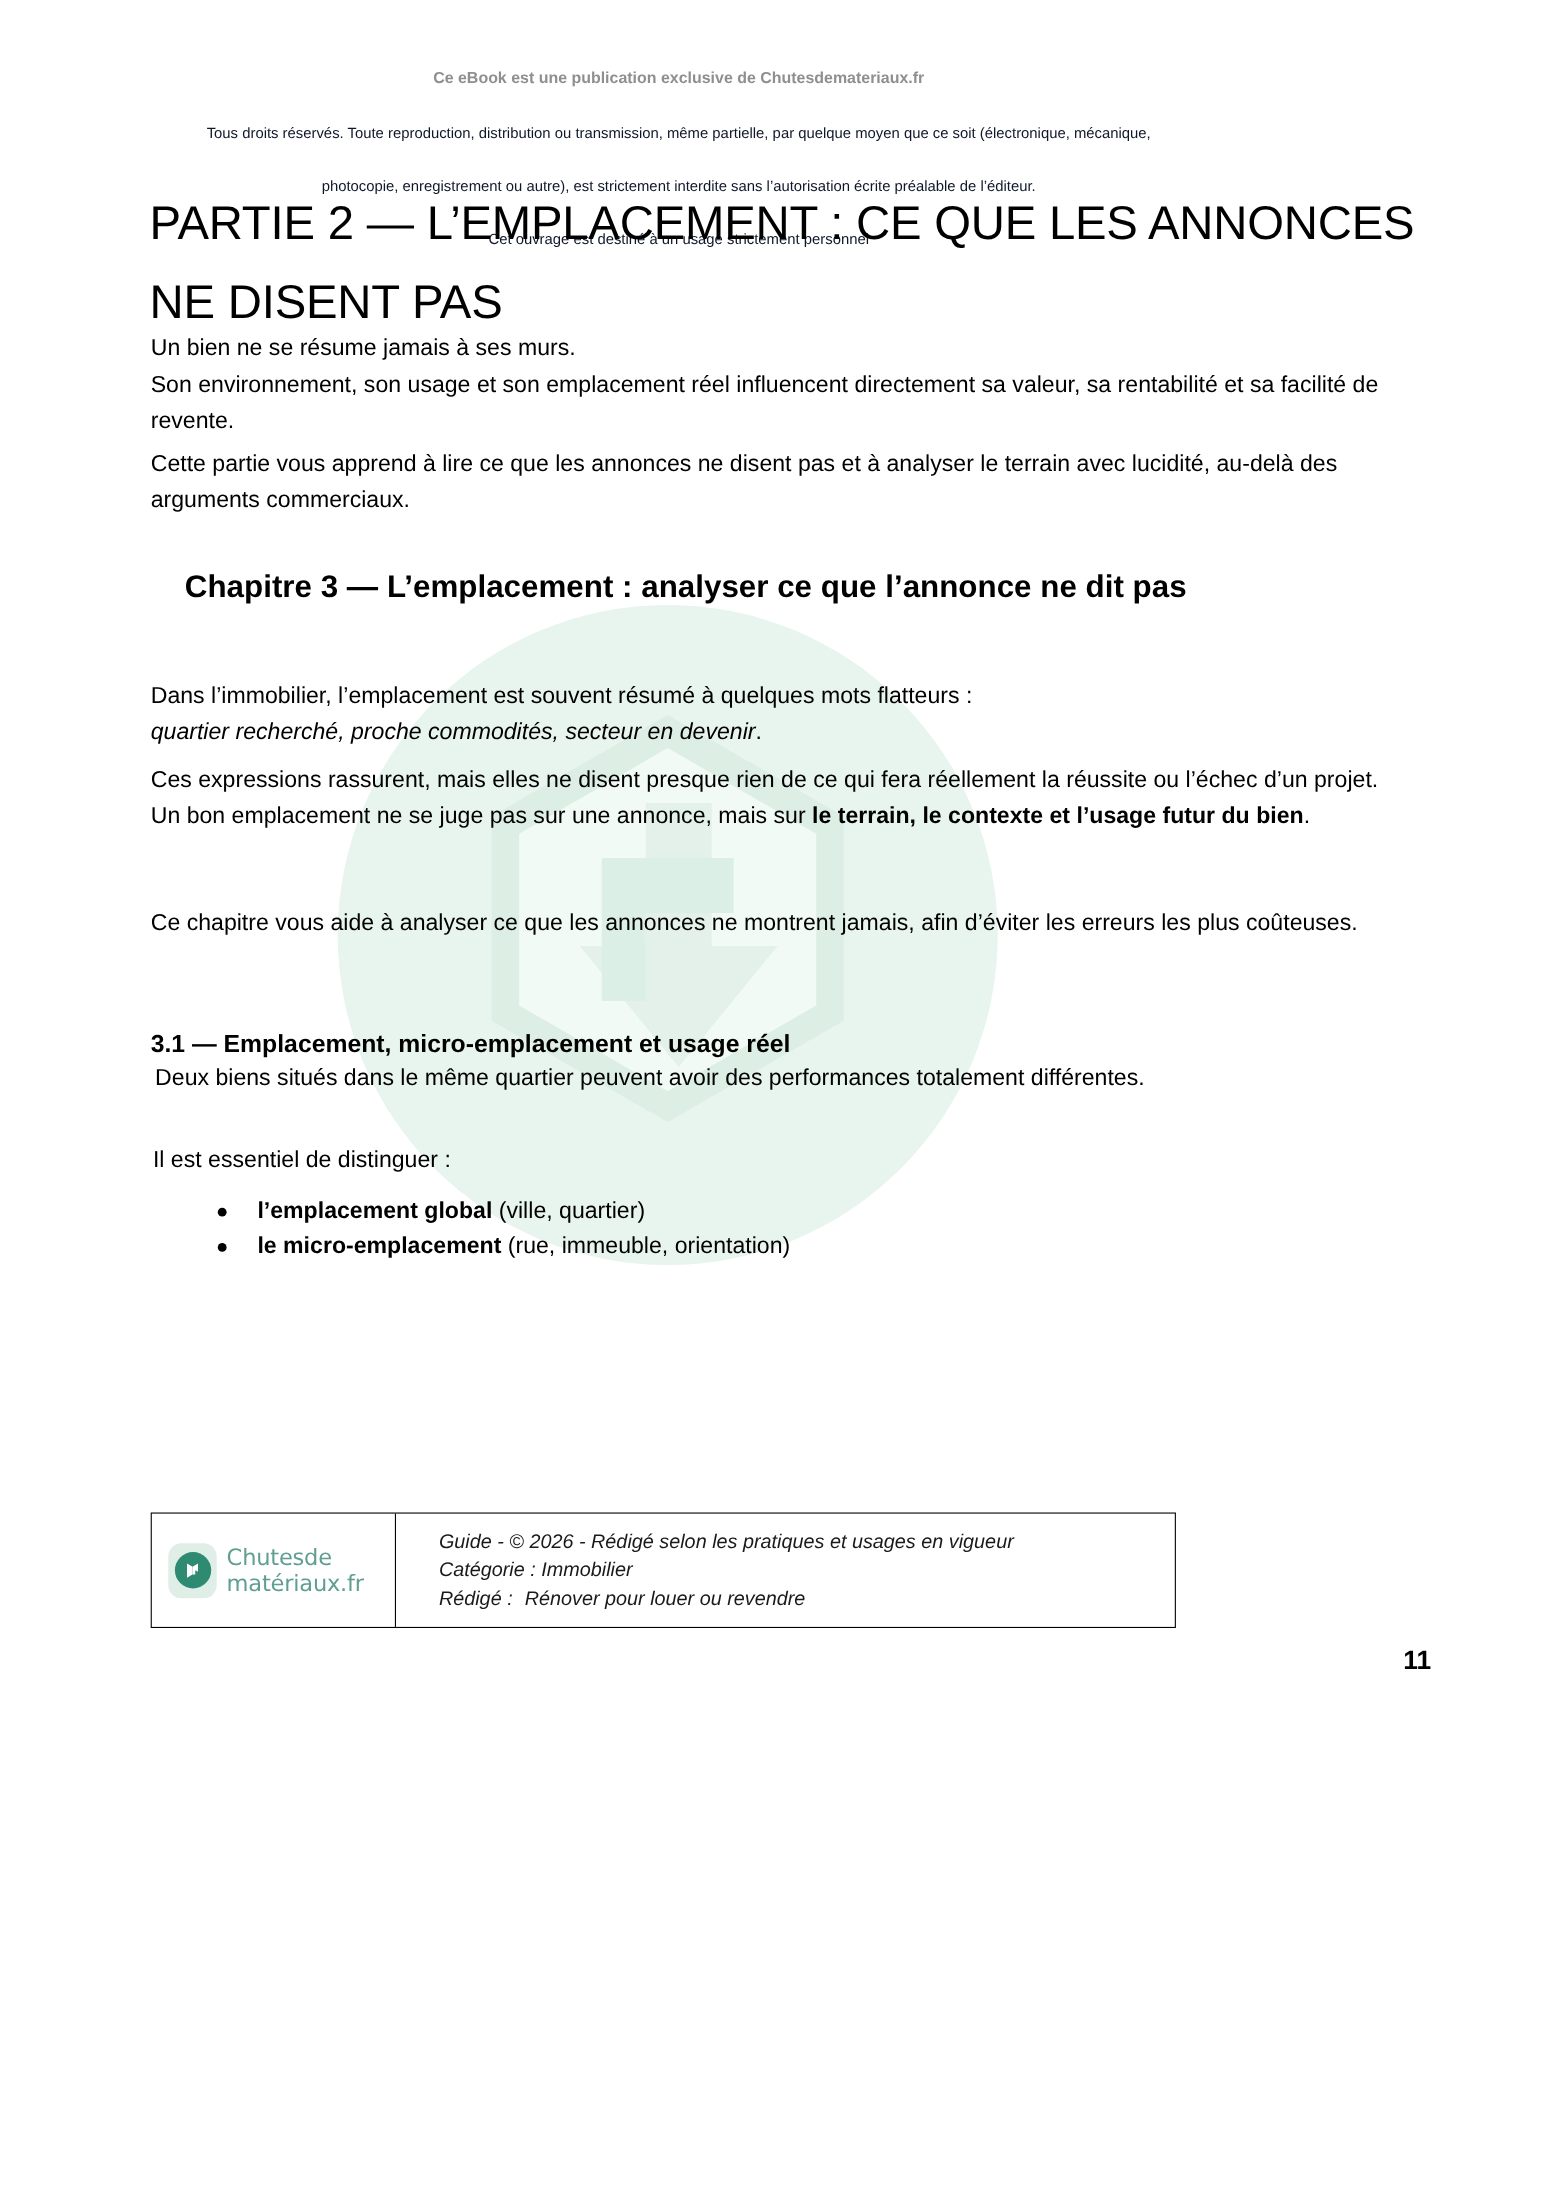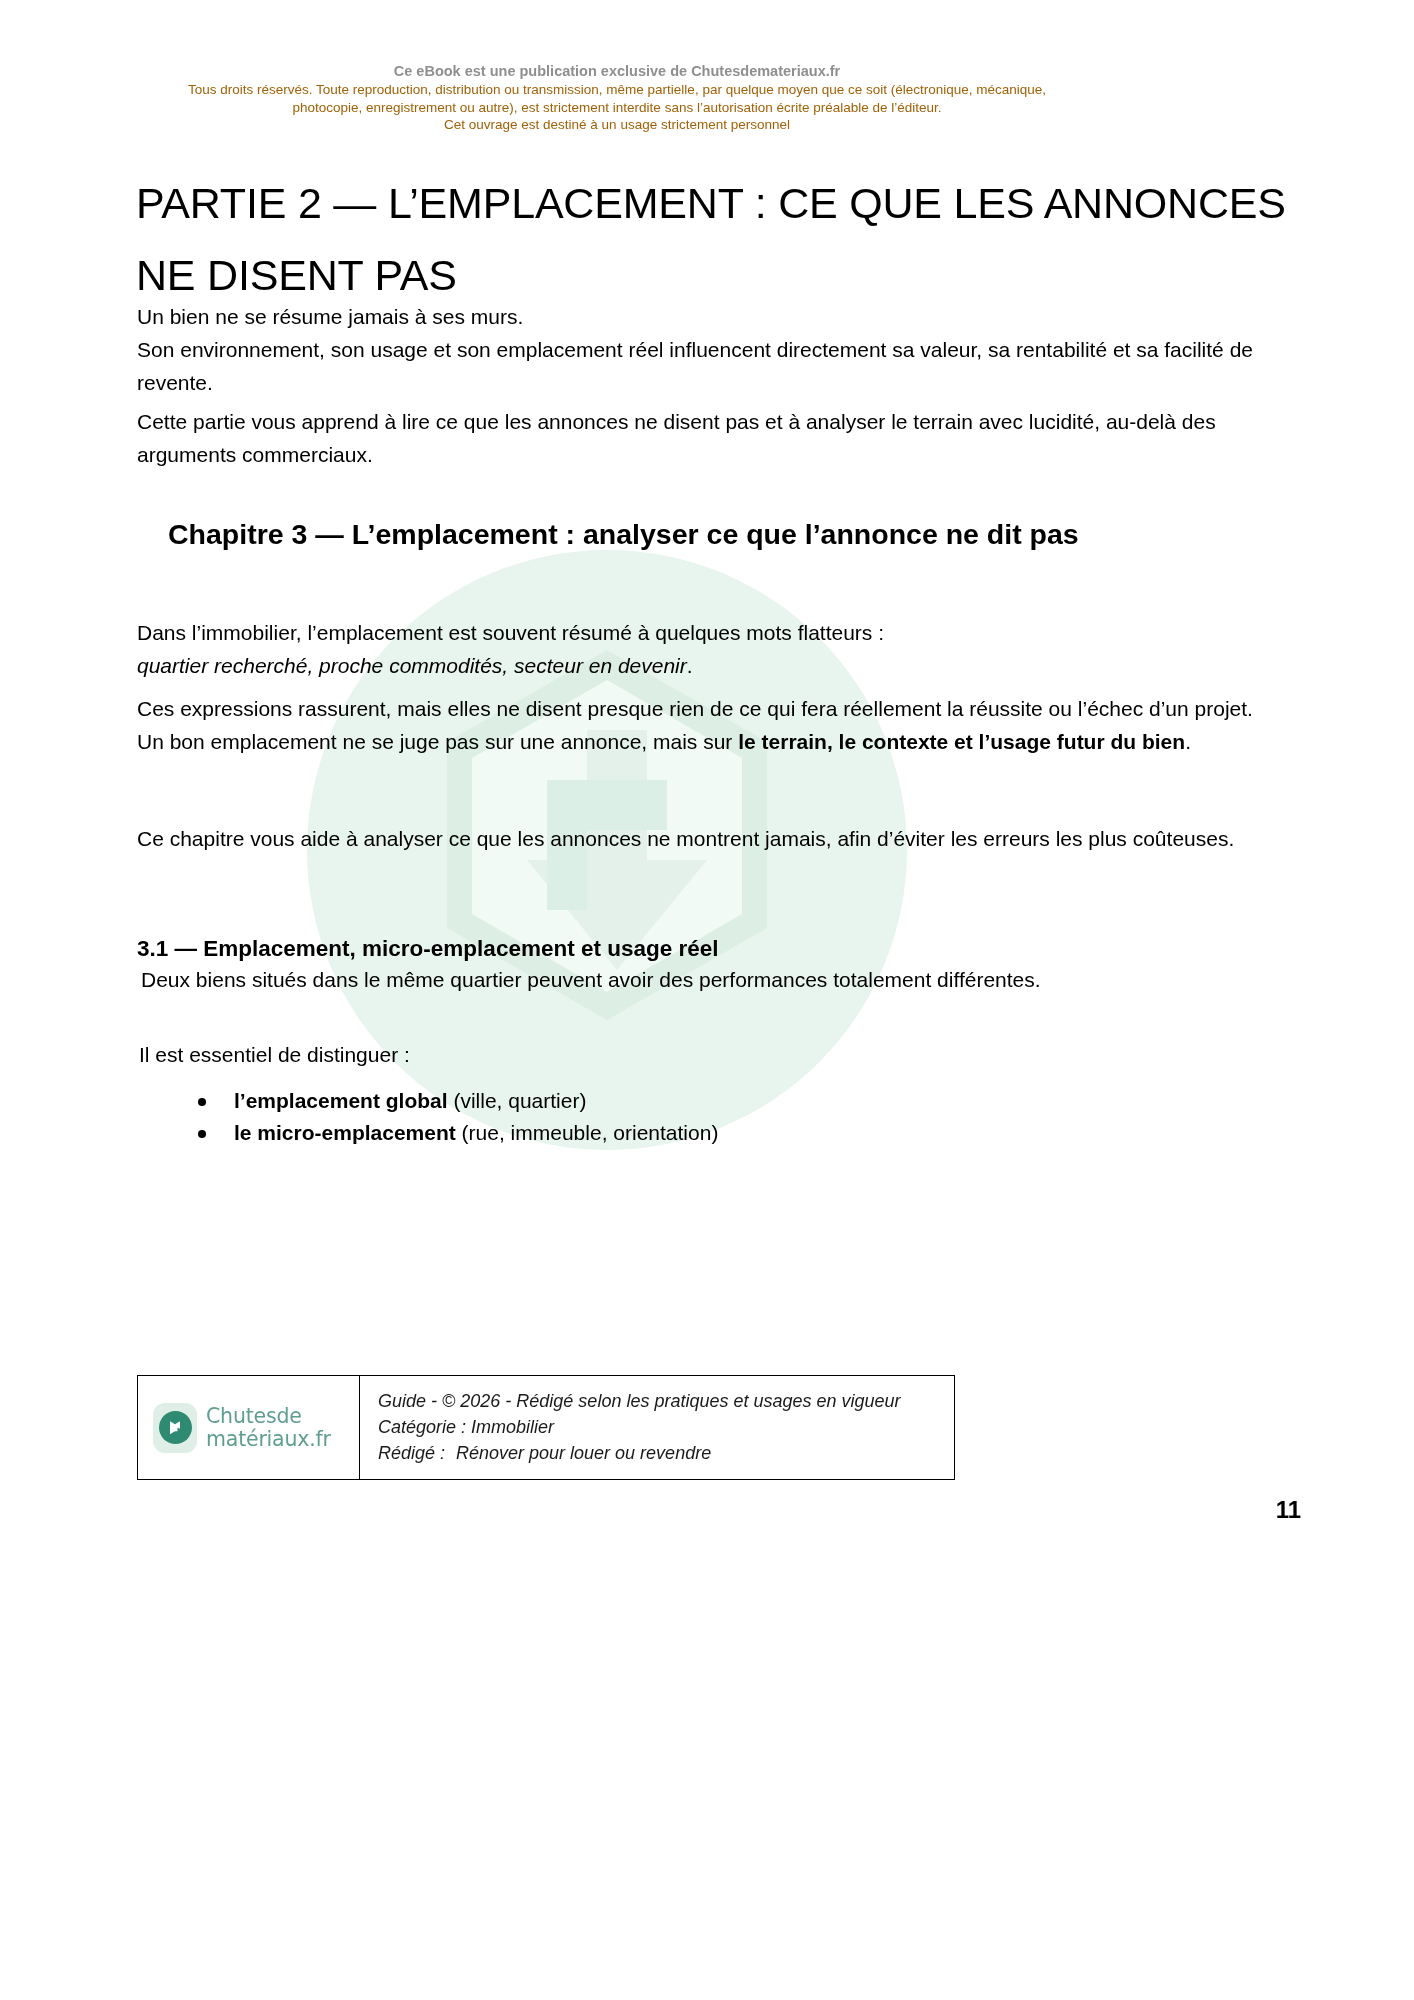--- a/index.html
+++ b/index.html
@@ -40,21 +40,22 @@
   }
   .doc-header .hl1 {
     font-size: 14.5px;
     font-weight: bold;
     line-height: 19px;
     color: #8f8f8f;
   }
   .doc-header .hl {
     font-size: 13.5px;
     line-height: 17.5px;
-    color: #a16207;
+    color: #0f172a;
+    margin-top: 31px;
   }
 
   
   .title {
     position: absolute;
     left: 136px;
     top: 138px;
     width: 1150px;
     font-size: 43px;
     font-weight: normal;
@@ -129,26 +130,27 @@
     height: 8px;
     border-radius: 50%;
     background: #000;
   }
 
   
   .footer-box {
     position: absolute;
     left: 137px;
     top: 1375px;
-    width: 818px;
+    width: 932px;
     height: 105px;
     border: 1.5px solid #000;
     box-sizing: border-box;
     display: flex;
     z-index: 2;
+    gap: 21px;
   }
   .footer-logo-cell {
     width: 222px;
     border-right: 1.5px solid #000;
     box-sizing: border-box;
     display: flex;
     align-items: center;
     padding-left: 15px;
   }
   .logo-mark {

